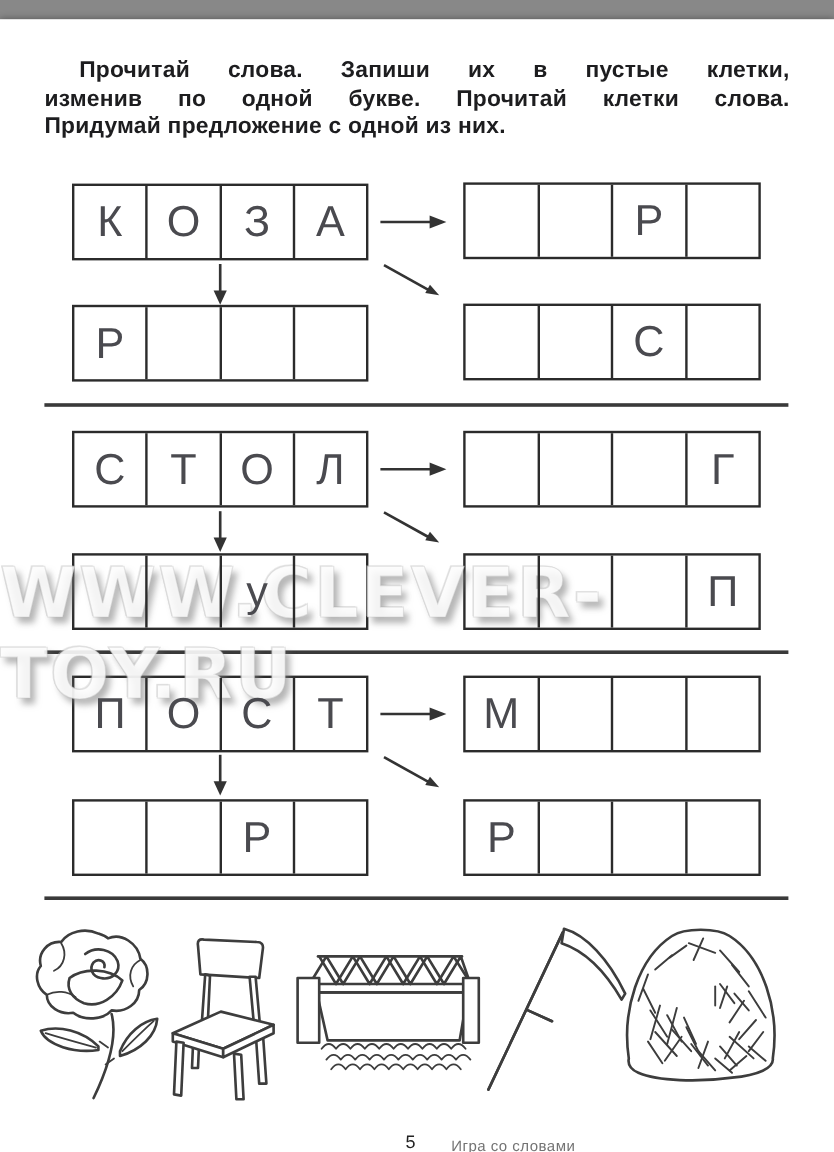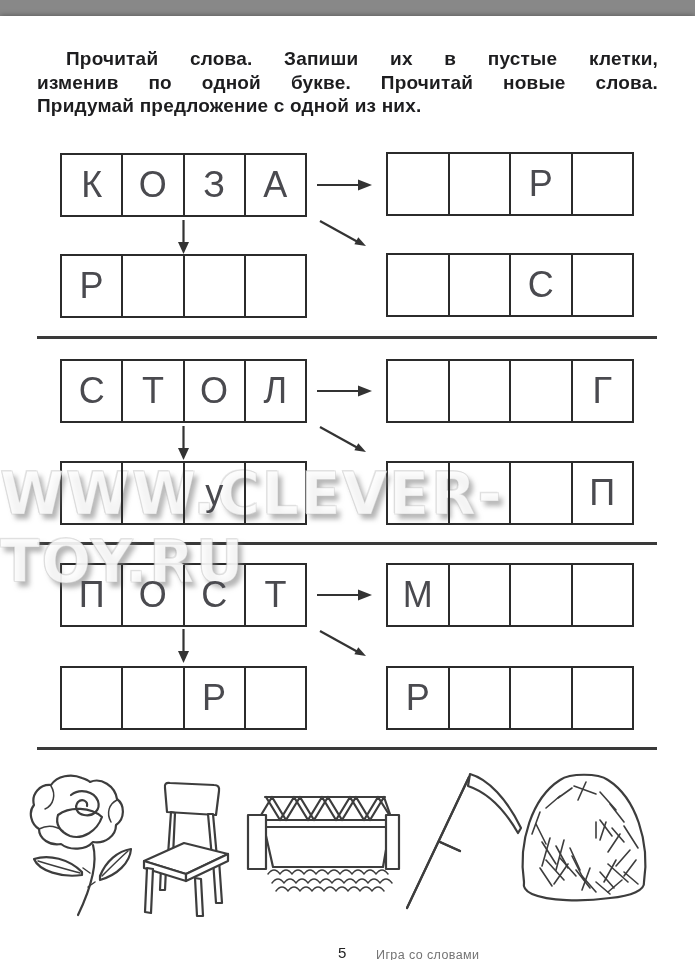--- a/index.html
+++ b/index.html
@@ -41,21 +41,21 @@
   .footer-cap{position:absolute;left:376px;top:932px;font-family:Liberation Sans, sans-serif;
       font-size:12.5px;color:#737373;letter-spacing:.4px;}
 </style>
 </head>
 <body>
 
 <div class="page">
 
   <div class="instructions">
     <span class="ln first">Прочитай слова. Запиши их в пустые клетки,</span>
-    <span class="ln">изменив по одной букве. Прочитай новые слова.</span>
+    <span class="ln">изменив по одной букве. Прочитай клетки слова.</span>
     <span class="ln last">Придумай предложение с одной из них.</span>
   </div>
 
   <div class="grid" style="left:60px;top:137px">
     <span class="cell">К</span>
     <span class="cell">О</span>
     <span class="cell">З</span>
     <span class="cell">А</span>
   </div>
   <div class="grid" style="left:60px;top:238px">

